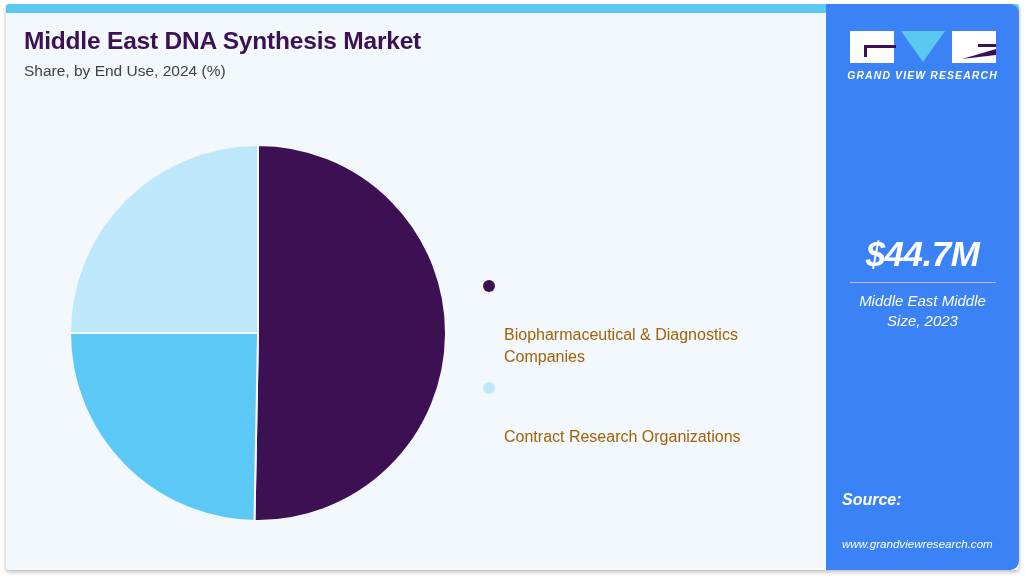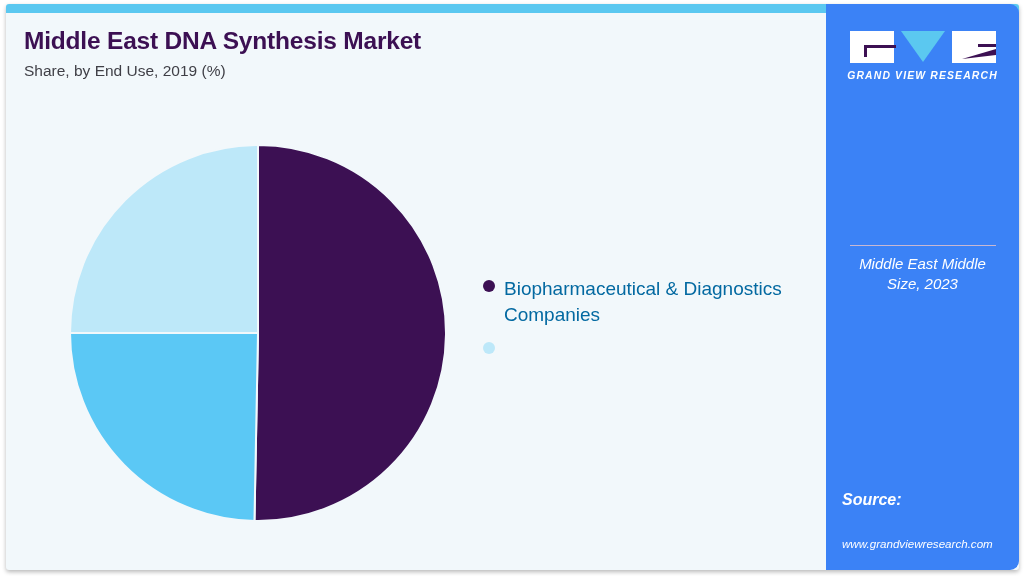--- a/index.html
+++ b/index.html
@@ -85,24 +85,25 @@
   }
   .legend-dot {
     width: 12px;
     height: 12px;
     border-radius: 50%;
     flex: 0 0 auto;
     margin-top: 4px;
     margin-right: 9px;
   }
   .legend-label {
-    font-size: 19px;
-    color: #0369a1;
+    font-size: 16px;
+    color: #a16207;
     line-height: 1.35;
     max-width: 280px;
+    margin-top: 48px;
   }
 
   
   #side-panel {
     position: absolute;
     right: 0;
     top: 0;
     width: 193px;
     height: 566px;
     background: #3b82f6;
@@ -177,21 +178,21 @@
 </style>
 </head>
 <body>
 
 <div id="card">
 
   <div id="accent-bar"></div>
 
   <div id="title-block">
     <div id="chart-title">Middle East DNA Synthesis Market</div>
-    <div id="chart-subtitle">Share, by End Use, 2019 (%)</div>
+    <div id="chart-subtitle">Share, by End Use, 2024 (%)</div>
   </div>
 
   <div id="pie-wrap">
     <svg id="pie-svg" viewBox="0 0 392 392">
       <g id="pie-slices">
           <path d="M 196 196 L 196 8 A 188 188 0 1 1 192.4564933335032 383.96660224759205 Z" fill="#3c1053" stroke="#f2f8fb" stroke-width="2"></path>
           <path d="M 196 196 L 192.4564933335032 383.96660224759205 A 188 188 0 0 1 8 196.00000000000003 Z" fill="#5bc8f5" stroke="#f2f8fb" stroke-width="2"></path>
           <path d="M 196 196 L 8 196.00000000000003 A 188 188 0 0 1 195.99999999999997 8 Z" fill="#bde8f9" stroke="#f2f8fb" stroke-width="2"></path>
         </g>
     </svg>
@@ -200,20 +201,21 @@
   <div id="legend">
 
     <div class="legend-item">
       <span class="legend-dot" style="background:#3c1053"></span>
       <span class="legend-label">Biopharmaceutical &amp; Diagnostics Companies</span>
     </div>
 
 
     <div class="legend-item">
       <span class="legend-dot" style="background:#bde8f9"></span>
+      <span class="legend-label">Contract Research Organizations</span>
     </div>
 
   </div>
 
   <div id="side-panel">
 
     <div id="logo-block">
       <svg id="logo-mark" width="146" height="32" viewBox="0 0 146 32">
 
         <rect x="0" y="0" width="44" height="32" fill="#ffffff"></rect>
@@ -223,20 +225,21 @@
         <polygon points="51,0 95,0 73,31" fill="#5bc8f0"></polygon>
 
         <rect x="102" y="0" width="44" height="32" fill="#ffffff"></rect>
         <polygon points="146,18 112,28 146,24" fill="#3c1053"></polygon>
         <rect x="128" y="13" width="18" height="3" fill="#3c1053"></rect>
       </svg>
       <div id="logo-wordmark">GRAND VIEW RESEARCH</div>
     </div>
 
     <div id="stat-block">
+      <div id="stat-value">$44.7M</div>
       <div id="stat-rule"></div>
       <div id="stat-caption">
         <span>Middle East Middle</span><br>
         <span>Size, 2023</span>
       </div>
     </div>
 
     <div id="source-block">
       <div id="source-label">Source:</div>
       <div id="source-url">www.grandviewresearch.com</div>

